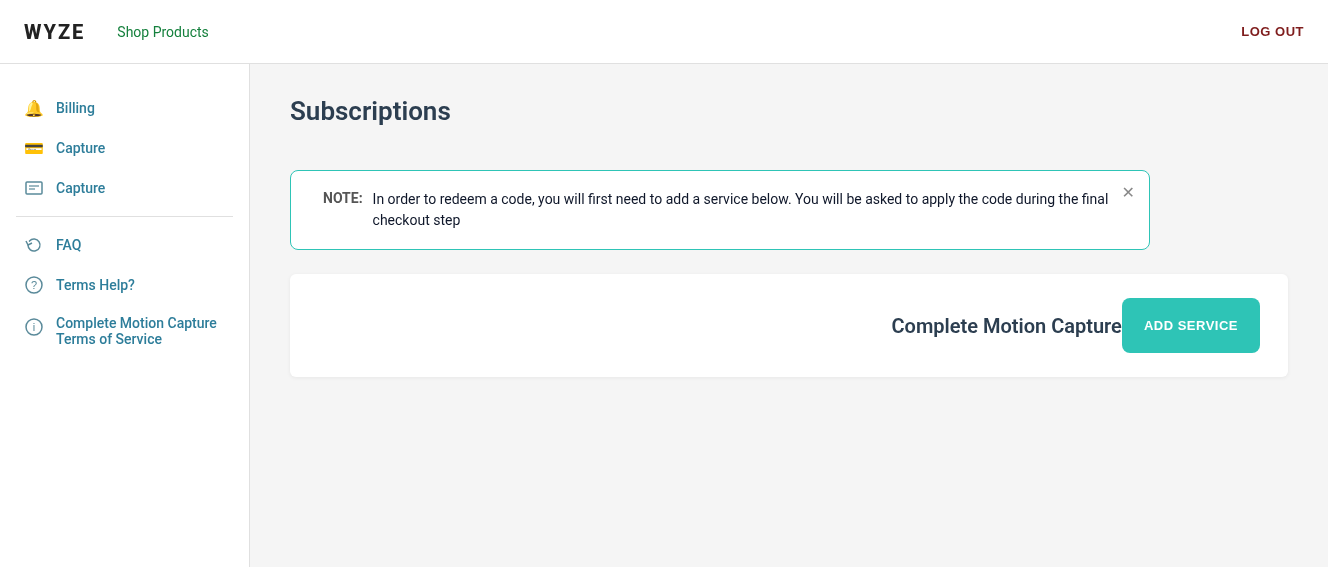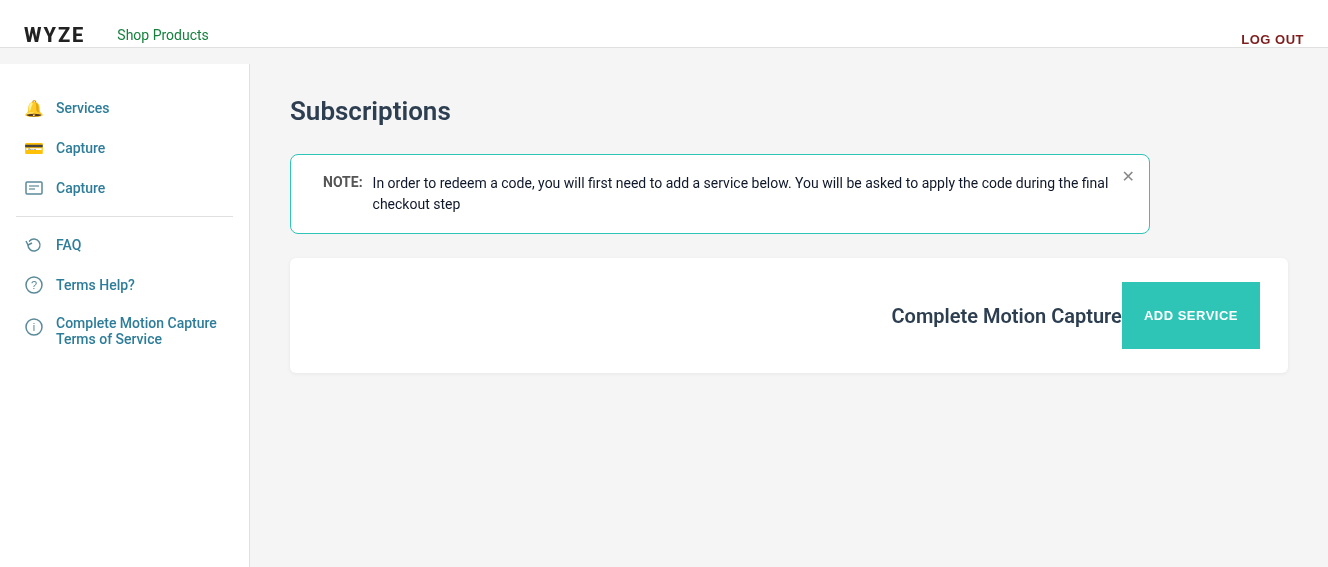--- a/index.html
+++ b/index.html
@@ -1,26 +1,26 @@
 <!DOCTYPE html>
 <html><head>
   <meta charset="utf-8">
   <style>
     * { box-sizing: border-box; margin: 0; padding: 0; }
     body { font-family: -apple-system, BlinkMacSystemFont, 'Segoe UI', Roboto, sans-serif; background: #f5f5f5; color: #333; height: 567px; overflow: hidden; }
 
     
     .header {
       display: flex;
-      align-items: flex-end;
+      align-items: center;
       justify-content: space-between;
       background: #fff;
       border-bottom: 1px solid #e0e0e0;
       padding: 0 24px;
-      height: 48px;
+      height: 64px;
       position: fixed;
       top: 0; left: 0; right: 0;
       z-index: 100;
     }
     .header-left { display: flex; align-items: center; gap: 32px; }
     .nav-link {
       font-size: 14px;
       color: #15803d;
       text-decoration: none;
       cursor: pointer;
@@ -87,21 +87,21 @@
       flex: 1;
       padding: 32px 40px;
       overflow-y: auto;
       background: #f5f5f5;
     }
 
     .page-title {
       font-size: 26px;
       font-weight: 600;
       color: #2c3e50;
-      margin-bottom: 28px;
+      margin-bottom: 44px;
     }
 
     
     .note-box {
       background: #fff;
       border: 1.5px solid #2ec4b6;
       border-radius: 8px;
       padding: 18px 40px 18px 32px;
       margin-bottom: 24px;
       position: relative;
@@ -145,22 +145,22 @@
     }
     .service-name {
       font-size: 20px;
       font-weight: 600;
       color: #2c3e50;
     }
     .add-service-btn {
       background: #2ec4b6;
       color: #fff;
       border: none;
-      border-radius: 0;
-      padding: 26px 22px;
+      border-radius: 8px;
+      padding: 20px 22px;
       font-size: 13px;
       font-weight: 700;
       letter-spacing: 0.5px;
       cursor: pointer;
       white-space: nowrap;
     }
 
     
     .wyze-logo {
       font-size: 20px;
@@ -179,21 +179,21 @@
   </div>
   <button class="logout-btn">LOG OUT</button>
 </header>
 
 <div class="layout">
 
   <aside class="sidebar">
 
     <div class="sidebar-item">
       <span class="sidebar-icon">🔔</span>
-      <span>Services</span>
+      <span>Billing</span>
     </div>
 
     <div class="sidebar-item">
       <span class="sidebar-icon">💳</span>
       <span>Capture</span>
     </div>
 
     <div class="sidebar-item">
       <span class="sidebar-icon">
         <svg width="18" height="18" viewBox="0 0 18 18" fill="none" xmlns="http://www.w3.org/2000/svg">

